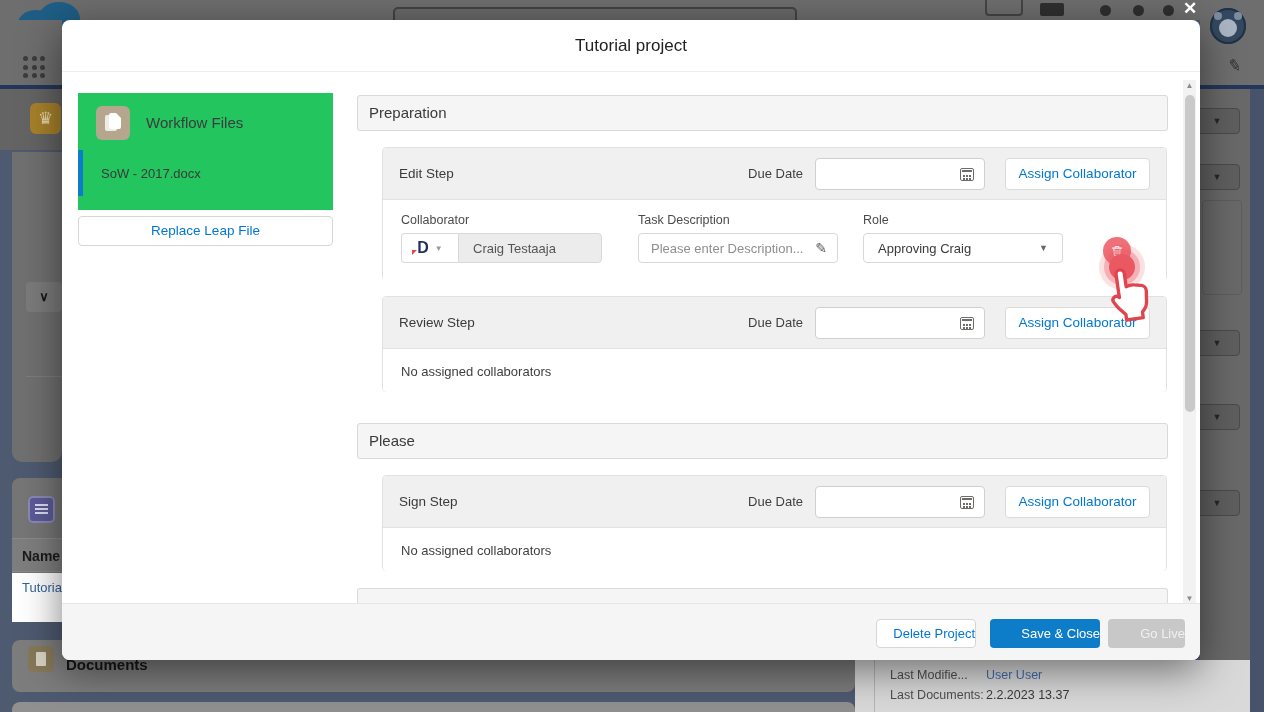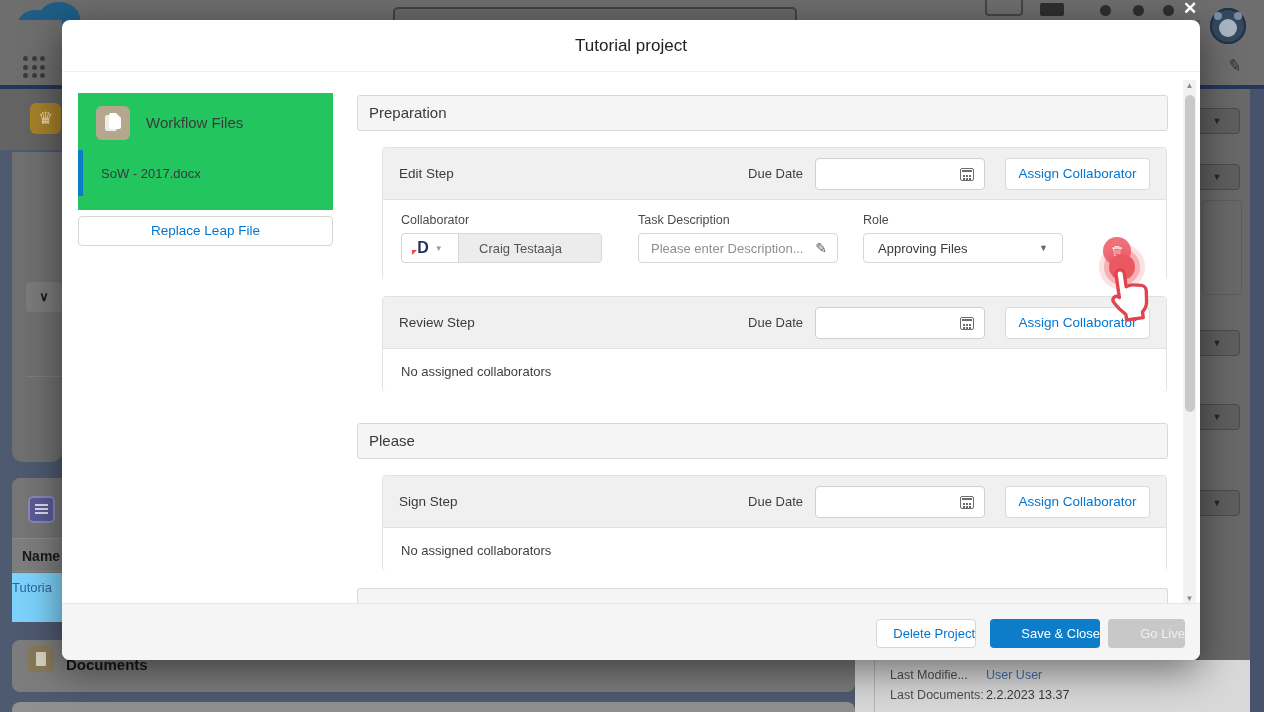--- a/index.html
+++ b/index.html
@@ -24,21 +24,21 @@
   .tabbar { left:0; top:89px; width:62px; height:61px; background:#646464; }
   .crown-box { left:30px; top:103px; width:31px; height:31px; border-radius:6px; background:#a8822b; color:#ead9ae; font-size:17px; text-align:center; line-height:31px; }
   .navy-strip-left { left:0; top:150px; width:12px; height:562px; background:#4e5a70; }
   .bg-card1 { left:12px; top:152px; width:50px; height:310px; background:#707070; border-radius:0 0 10px 10px; }
   .chev-pill { left:26px; top:282px; width:36px; height:30px; background:#7b7b7b; border-radius:4px; color:#161616; font-size:13px; font-weight:700; text-align:center; line-height:30px; }
   .bg-div1 { left:26px; top:376px; width:36px; height:1px; background:#7d7d7d; }
   .bg-card2 { left:12px; top:478px; width:50px; height:144px; background:#767676; border-radius:8px 0 0 0; }
   .purple-icon { left:28px; top:496px; width:27px; height:27px; border-radius:5px; background:#5c5b97; box-shadow:inset 0 0 0 2px #8a89b5; }
   .purple-icon i { position:absolute; left:7px; top:8px; width:13px; height:2px; background:#dcdcef; box-shadow:0 4px #dcdcef, 0 8px #dcdcef; }
   .name-strip { left:12px; top:538px; width:50px; height:34px; background:#7e7e7e; border-top:1px solid #8a8a8a; border-bottom:1px solid #8a8a8a; color:#1a1a1a; font-size:14px; font-weight:700; line-height:34px; padding-left:10px; }
-  .row-strip { left:12px; top:573px; width:50px; height:49px; background:#7dd3fc; color:#33639c; font-size:13px; line-height:30px; }
+  .row-strip { left:12px; top:573px; width:50px; height:49px; background:#ffffff; color:#33639c; font-size:13px; line-height:30px; padding-left:10px; }
   .docs-card { left:12px; top:640px; width:843px; height:52px; background:#7d7d7d; border-radius:8px; }
   .doc-icon-bg { left:28px; top:646px; width:26px; height:26px; border-radius:5px; background:#86795a; }
   .doc-icon-bg i { position:absolute; left:8px; top:6px; width:10px; height:14px; background:#d8d2c2; border-radius:1px; }
   .docs-title { left:66px; top:656px; color:#161616; font-size:15px; font-weight:700; }
   .next-strip { left:12px; top:702px; width:843px; height:10px; background:#909090; border-radius:8px 8px 0 0; }
   .meta-area { left:855px; top:660px; width:395px; height:52px; background:#d9d9d9; }
   .meta-vline { left:874px; top:660px; width:1px; height:52px; background:#b5b5b5; }
   .meta-label { color:#4f4f4f; font-size:12.5px; }
   .meta-link { color:#3f6fae; font-size:12.5px; }
   .meta-val { color:#3a3a3a; font-size:12.5px; }
@@ -81,21 +81,21 @@
   .assign-btn { width:145px; height:32px; margin-left:20px; background:#fff; border:1px solid #dcdad8; border-radius:4px; color:#0176d3; font-size:13.5px; text-align:center; line-height:30px; cursor:pointer; flex:none; }
   .card-body { position:relative; background:#fff; border-radius:0 0 4px 4px; }
   .fld-label { position:absolute; top:13px; font-size:12.5px; color:#4a4a4a; }
   .empty-text { font-size:13px; color:#3f3f3f; padding:15px 0 0 18px; }
 
   .collab-group { position:absolute; left:18px; top:33px; height:30px; display:flex; }
   .logo-box { width:57px; height:30px; border:1px solid #d8d8d8; border-right:none; border-radius:4px 0 0 4px; background:#fff; display:flex; align-items:center; justify-content:center; gap:6px; cursor:pointer; }
   .docue-d { position:relative; font-size:16px; font-weight:800; color:#1f2f5e; line-height:1; }
   .docue-d::before { content:""; position:absolute; left:-5px; bottom:1px; border-style:solid; border-width:5px 5px 0 0; border-color:#e8464b transparent transparent transparent; }
   .mini-arrow { font-size:8px; color:#9a9a9a; }
-  .collab-input { width:144px; height:30px; background:#ececec; border:1px solid #d8d8d8; border-radius:0 4px 4px 0; font-size:13px; color:#555; padding-left:20px; font-family:"Liberation Sans", sans-serif; }
+  .collab-input { width:144px; height:30px; background:#ececec; border:1px solid #d8d8d8; border-radius:0 4px 4px 0; font-size:13px; color:#555; padding-left:14px; font-family:"Liberation Sans", sans-serif; }
   .desc-input { position:absolute; left:255px; top:33px; width:200px; height:30px; border:1px solid #d8d8d8; border-radius:4px; background:#fff; display:flex; align-items:center; }
   .desc-input input { border:none; outline:none; flex:1; font-size:13px; color:#555; padding-left:12px; width:150px; background:transparent; font-family:"Liberation Sans", sans-serif; }
   .desc-input input::placeholder { color:#8e8e8e; }
   .pencil-glyph { color:#555; font-size:14px; margin-right:10px; }
   .role-select { position:absolute; left:480px; top:33px; width:200px; height:30px; border:1px solid #d8d8d8; border-radius:4px; background:#fff; display:flex; align-items:center; justify-content:space-between; padding:0 14px; font-size:13px; color:#3a3a3a; cursor:pointer; }
   .sel-arrow { font-size:9px; color:#666; }
   .trash-btn { position:absolute; left:720px; top:89px; width:28px; height:28px; border-radius:50%; background:#f0707a; display:flex; align-items:center; justify-content:center; cursor:pointer; z-index:5; }
 
   
   .click-glow { position:absolute; left:1047px; top:234px; width:26px; height:26px; border-radius:50%; background:#ea5861; box-shadow:0 0 0 5px rgba(234,88,97,.35), 0 0 0 10px rgba(234,88,97,.18); z-index:48; }
@@ -221,21 +221,21 @@
         </div>
         <input class="collab-input" readonly="" value="Craig Testaaja" style="">
       </div>
       <div class="fld-label" style="left:255px;">Task Description</div>
       <div class="desc-input">
         <input placeholder="Please enter Description..." style="">
         <span class="pencil-glyph">✎</span>
       </div>
       <div class="fld-label" style="left:480px;">Role</div>
       <div class="role-select">
-        <span>Approving Files</span>
+        <span>Approving Craig</span>
         <span class="sel-arrow">▼</span>
       </div>
     </div>
     <div class="trash-btn">
       <svg width="14" height="14" viewBox="0 0 24 24" fill="none" stroke="#ffffff" stroke-width="2" stroke-linecap="round">
         <path d="M4 7h16"></path>
           <path d="M9 7V4.5h6V7"></path>
           <path d="M6.5 7l1.2 13h8.6L17.5 7"></path>
           <path d="M10.3 11v5.5"></path>
           <path d="M13.7 11v5.5"></path>

